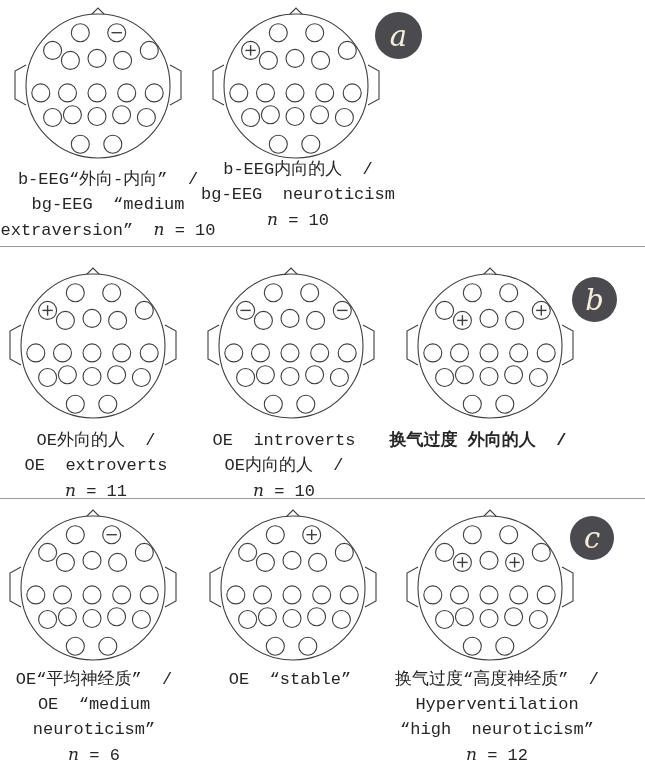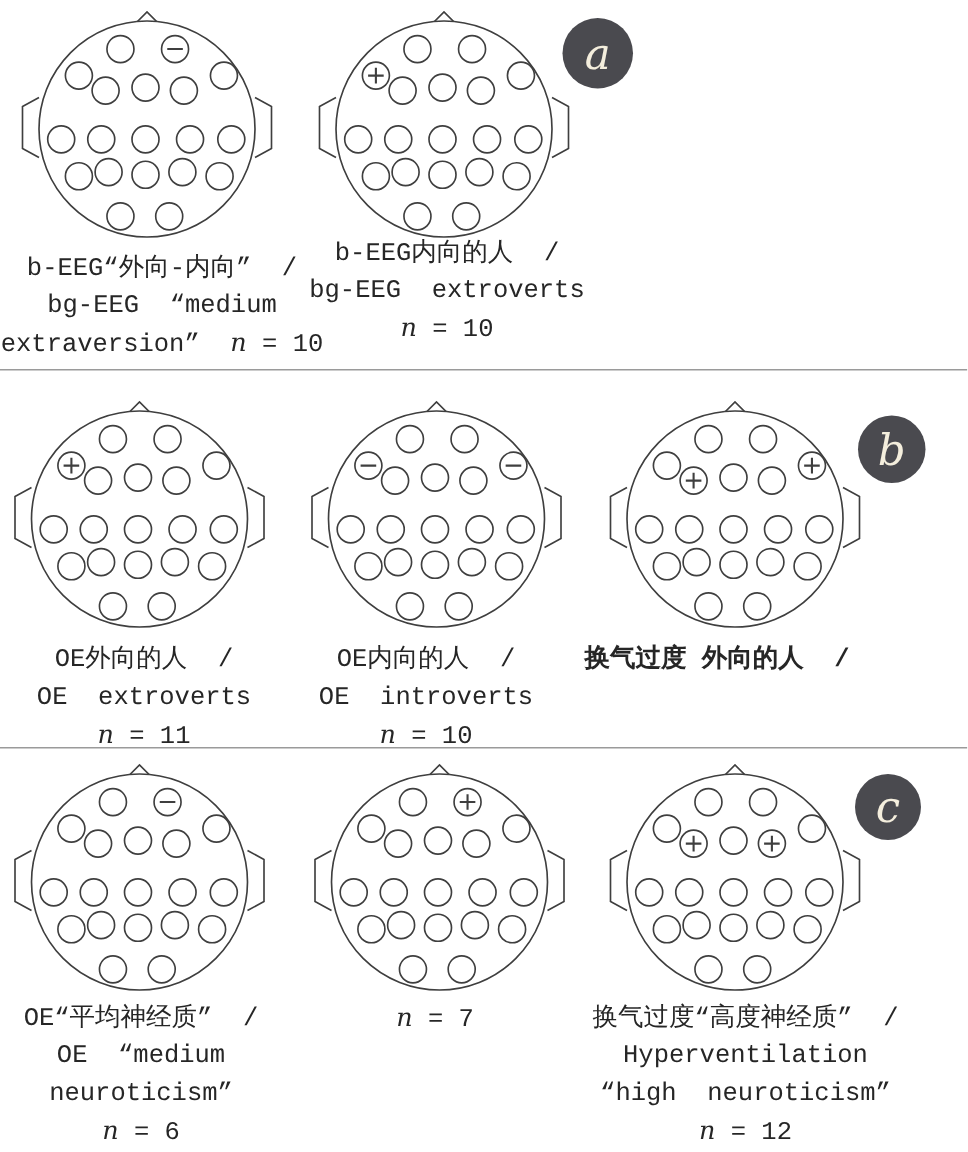--- a/index.html
+++ b/index.html
@@ -83,21 +83,21 @@
           <circle cx="114.7" cy="85.9" r="9" fill="#fff" stroke="#3f3f3f" stroke-width="1.1"></circle>
           <circle cx="142.2" cy="85.9" r="9" fill="#fff" stroke="#3f3f3f" stroke-width="1.1"></circle>
           <circle cx="40.6" cy="110.5" r="9" fill="#fff" stroke="#3f3f3f" stroke-width="1.1"></circle>
           <circle cx="60.4" cy="107.7" r="9" fill="#fff" stroke="#3f3f3f" stroke-width="1.1"></circle>
           <circle cx="85.0" cy="109.5" r="9" fill="#fff" stroke="#3f3f3f" stroke-width="1.1"></circle>
           <circle cx="109.6" cy="107.7" r="9" fill="#fff" stroke="#3f3f3f" stroke-width="1.1"></circle>
           <circle cx="134.4" cy="110.5" r="9" fill="#fff" stroke="#3f3f3f" stroke-width="1.1"></circle>
           <circle cx="68.3" cy="137.2" r="9" fill="#fff" stroke="#3f3f3f" stroke-width="1.1"></circle>
           <circle cx="100.8" cy="137.2" r="9" fill="#fff" stroke="#3f3f3f" stroke-width="1.1"></circle>
         </svg></div>
-      <div class="caption" style="left: 148px; top: 157px;"><div class="cap-line">b-EEG内向的人  /</div><div class="cap-line">bg-EEG  extroverts</div><div class="cap-line"><i>n</i> = 10</div></div>
+      <div class="caption" style="left: 148px; top: 157px;"><div class="cap-line">b-EEG内向的人  /</div><div class="cap-line">bg-EEG  neuroticism</div><div class="cap-line"><i>n</i> = 10</div></div>
       <div class="head" style="left: 7px; top: 267px;"><svg width="172" height="152" viewBox="0 0 172 152">
           <polygon points="76,11 86,1 96,11" fill="#fff" stroke="#3f3f3f" stroke-width="1.1"></polygon>
           <path d="M14,58 L3,64 L3,92 L14,98" fill="none" stroke="#3f3f3f" stroke-width="1.1"></path>
           <path d="M158,58 L169,64 L169,92 L158,98" fill="none" stroke="#3f3f3f" stroke-width="1.1"></path>
           <circle cx="86" cy="79" r="72" fill="#fff" stroke="#3f3f3f" stroke-width="1.1"></circle>
           <circle cx="68.3" cy="25.7" r="9" fill="#fff" stroke="#3f3f3f" stroke-width="1.1"></circle>
           <circle cx="104.7" cy="25.7" r="9" fill="#fff" stroke="#3f3f3f" stroke-width="1.1"></circle>
           <circle cx="40.6" cy="43.4" r="9" fill="#fff" stroke="#3f3f3f" stroke-width="1.1"></circle>
           <line x1="35.4" y1="43.4" x2="45.800000000000004" y2="43.4" stroke="#3f3f3f" stroke-width="1.4"></line>
           <line x1="40.6" y1="38.199999999999996" x2="40.6" y2="48.6" stroke="#3f3f3f" stroke-width="1.4"></line>
@@ -139,21 +139,21 @@
           <circle cx="114.7" cy="85.9" r="9" fill="#fff" stroke="#3f3f3f" stroke-width="1.1"></circle>
           <circle cx="142.2" cy="85.9" r="9" fill="#fff" stroke="#3f3f3f" stroke-width="1.1"></circle>
           <circle cx="40.6" cy="110.5" r="9" fill="#fff" stroke="#3f3f3f" stroke-width="1.1"></circle>
           <circle cx="60.4" cy="107.7" r="9" fill="#fff" stroke="#3f3f3f" stroke-width="1.1"></circle>
           <circle cx="85.0" cy="109.5" r="9" fill="#fff" stroke="#3f3f3f" stroke-width="1.1"></circle>
           <circle cx="109.6" cy="107.7" r="9" fill="#fff" stroke="#3f3f3f" stroke-width="1.1"></circle>
           <circle cx="134.4" cy="110.5" r="9" fill="#fff" stroke="#3f3f3f" stroke-width="1.1"></circle>
           <circle cx="68.3" cy="137.2" r="9" fill="#fff" stroke="#3f3f3f" stroke-width="1.1"></circle>
           <circle cx="100.8" cy="137.2" r="9" fill="#fff" stroke="#3f3f3f" stroke-width="1.1"></circle>
         </svg></div>
-      <div class="caption" style="left: 134px; top: 428px;"><div class="cap-line">OE内向的人  /</div><div class="cap-line">OE  introverts</div><div class="cap-line"><i>n</i> = 10</div></div>
+      <div class="caption" style="left: 134px; top: 428px;"><div class="cap-line">OE  introverts</div><div class="cap-line">OE内向的人  /</div><div class="cap-line"><i>n</i> = 10</div></div>
       <div class="head" style="left: 404px; top: 267px;"><svg width="172" height="152" viewBox="0 0 172 152">
           <polygon points="76,11 86,1 96,11" fill="#fff" stroke="#3f3f3f" stroke-width="1.1"></polygon>
           <path d="M14,58 L3,64 L3,92 L14,98" fill="none" stroke="#3f3f3f" stroke-width="1.1"></path>
           <path d="M158,58 L169,64 L169,92 L158,98" fill="none" stroke="#3f3f3f" stroke-width="1.1"></path>
           <circle cx="86" cy="79" r="72" fill="#fff" stroke="#3f3f3f" stroke-width="1.1"></circle>
           <circle cx="68.3" cy="25.7" r="9" fill="#fff" stroke="#3f3f3f" stroke-width="1.1"></circle>
           <circle cx="104.7" cy="25.7" r="9" fill="#fff" stroke="#3f3f3f" stroke-width="1.1"></circle>
           <circle cx="40.6" cy="43.4" r="9" fill="#fff" stroke="#3f3f3f" stroke-width="1.1"></circle>
           <circle cx="58.4" cy="53.4" r="9" fill="#fff" stroke="#3f3f3f" stroke-width="1.1"></circle>
           <line x1="53.199999999999996" y1="53.4" x2="63.6" y2="53.4" stroke="#3f3f3f" stroke-width="1.4"></line>
@@ -224,21 +224,21 @@
           <circle cx="114.7" cy="85.9" r="9" fill="#fff" stroke="#3f3f3f" stroke-width="1.1"></circle>
           <circle cx="142.2" cy="85.9" r="9" fill="#fff" stroke="#3f3f3f" stroke-width="1.1"></circle>
           <circle cx="40.6" cy="110.5" r="9" fill="#fff" stroke="#3f3f3f" stroke-width="1.1"></circle>
           <circle cx="60.4" cy="107.7" r="9" fill="#fff" stroke="#3f3f3f" stroke-width="1.1"></circle>
           <circle cx="85.0" cy="109.5" r="9" fill="#fff" stroke="#3f3f3f" stroke-width="1.1"></circle>
           <circle cx="109.6" cy="107.7" r="9" fill="#fff" stroke="#3f3f3f" stroke-width="1.1"></circle>
           <circle cx="134.4" cy="110.5" r="9" fill="#fff" stroke="#3f3f3f" stroke-width="1.1"></circle>
           <circle cx="68.3" cy="137.2" r="9" fill="#fff" stroke="#3f3f3f" stroke-width="1.1"></circle>
           <circle cx="100.8" cy="137.2" r="9" fill="#fff" stroke="#3f3f3f" stroke-width="1.1"></circle>
         </svg></div>
-      <div class="caption" style="left: 140px; top: 667px;"><div class="cap-line"><i>n</i> = 7</div></div>
+      <div class="caption" style="left: 140px; top: 667px;"><div class="cap-line">OE  “stable”</div></div>
       <div class="head" style="left: 404px; top: 509px;"><svg width="172" height="152" viewBox="0 0 172 152">
           <polygon points="76,11 86,1 96,11" fill="#fff" stroke="#3f3f3f" stroke-width="1.1"></polygon>
           <path d="M14,58 L3,64 L3,92 L14,98" fill="none" stroke="#3f3f3f" stroke-width="1.1"></path>
           <path d="M158,58 L169,64 L169,92 L158,98" fill="none" stroke="#3f3f3f" stroke-width="1.1"></path>
           <circle cx="86" cy="79" r="72" fill="#fff" stroke="#3f3f3f" stroke-width="1.1"></circle>
           <circle cx="68.3" cy="25.7" r="9" fill="#fff" stroke="#3f3f3f" stroke-width="1.1"></circle>
           <circle cx="104.7" cy="25.7" r="9" fill="#fff" stroke="#3f3f3f" stroke-width="1.1"></circle>
           <circle cx="40.6" cy="43.4" r="9" fill="#fff" stroke="#3f3f3f" stroke-width="1.1"></circle>
           <circle cx="58.4" cy="53.4" r="9" fill="#fff" stroke="#3f3f3f" stroke-width="1.1"></circle>
           <line x1="53.199999999999996" y1="53.4" x2="63.6" y2="53.4" stroke="#3f3f3f" stroke-width="1.4"></line>

